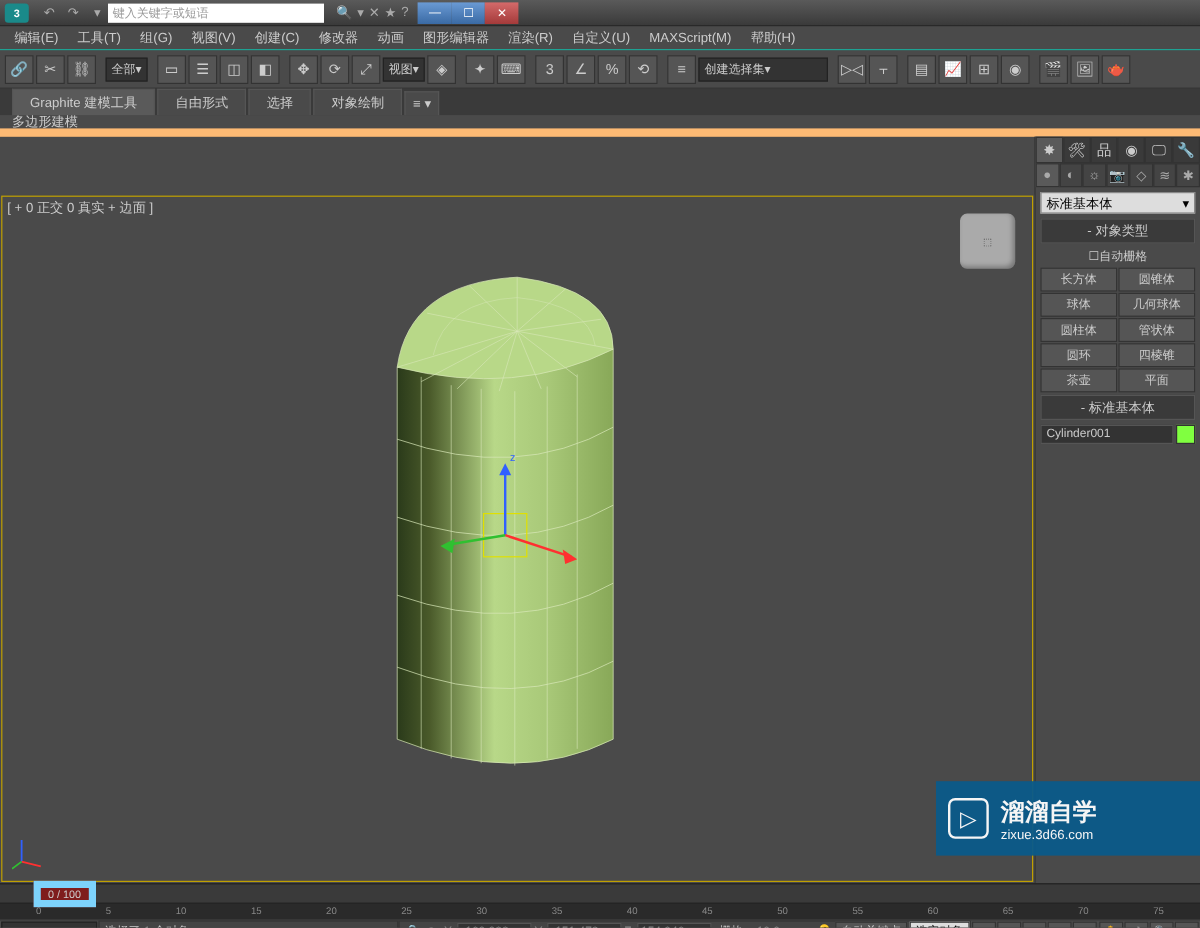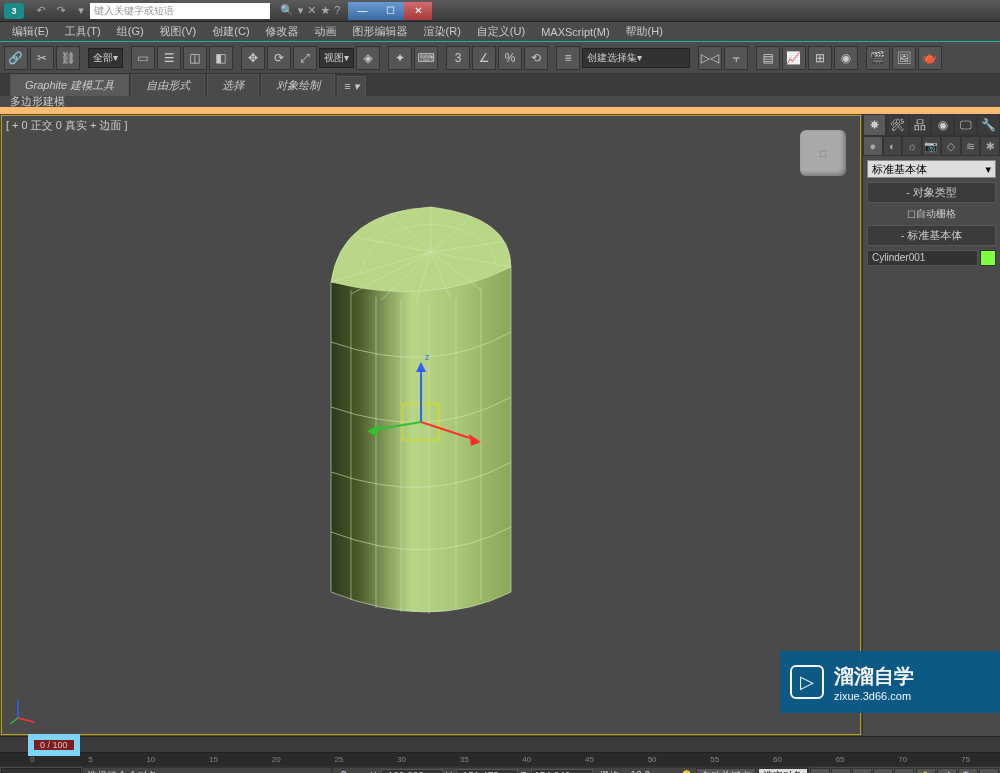--- a/index.html
+++ b/index.html
@@ -25,27 +25,27 @@
 .menubar .menu-item { padding: 0 8px; color: #ccc; font-size: 11px; }
 
 
 .main-toolbar { height: 32px; background: #4a4a4a; display: flex; align-items: center; padding: 0 4px; gap: 2px; border-bottom: 1px solid #333; }
 .tb-btn { width: 24px; height: 24px; background: #555; border: 1px solid #333; display: flex; align-items: center; justify-content: center; font-size: 12px; color: #ccc; }
 .tb-sep { width: 4px; }
 .tb-dropdown { height: 20px; background: #333; border: 1px solid #222; color: #ccc; padding: 0 4px; display: flex; align-items: center; font-size: 10px; }
 
 
 .ribbon-tabs { height: 22px; background: #3a3a3a; display: flex; align-items: flex-end; padding-left: 10px; gap: 2px; }
-.ribbon-tab { padding: 3px 14px; background: #4a4a4a; color: #ccc; font-size: 11px; border: 1px solid #555; border-bottom: none; font-style: italic; }
+.ribbon-tab { padding: 3px 14px; background: #4a4a4a; color: #ccc; font-size: 11px; border: 1px solid #555; border-bottom: none; }
 .ribbon-tab.active { background: #5a5a5a; }
 .ribbon-body { height: 18px; background: #4a4a4a; border-bottom: 7px solid #fdba74; padding: 0 10px; color: #ccc; font-size: 11px; display: flex; align-items: center; }
 
 
 .main { display: flex; height: 622px; }
-.viewport-wrap { flex: 1; position: relative; background: #4a4a4a; }
+.viewport-wrap { flex: 1; position: relative; background: #4a4a4a; margin-top: 48px; }
 .viewport-label { position: absolute; top: 2px; left: 4px; color: #ccc; font-size: 11px; z-index: 10; }
 .viewport { position: absolute; inset: 0; background: #4a4a4a; border: 1px solid #888; margin: 1px; }
 .viewport.active { border: 1px solid #c0a000; }
 .cylinder-canvas { position: absolute; left: 50%; top: 50%; transform: translate(-50%, -55%); }
 
 
 .viewcube { position: absolute; top: 8px; right: 8px; width: 58px; height: 58px; }
 .cube-body { width: 46px; height: 46px; background: #aaa; border-radius: 6px; margin: 6px; display: flex; align-items: center; justify-content: center; font-size: 8px; color: #555; box-shadow: inset -2px -2px 4px rgba(0,0,0,0.3); }
 
 
@@ -273,20 +273,32 @@
       <div class="cmd-subtab">◇</div>
       <div class="cmd-subtab">≋</div>
       <div class="cmd-subtab">✱</div>
     </div>
     <div class="cmd-dropdown">
       <span>标准基本体</span>
         <span>▾</span>
     </div>
     <div class="rollout-header">- <span>对象类型</span></div>
     <div class="auto-grid">☐ <span>自动栅格</span></div>
+    <div class="obj-grid">
+      <div class="obj-btn">长方体</div>
+      <div class="obj-btn">圆锥体</div>
+      <div class="obj-btn">球体</div>
+      <div class="obj-btn">几何球体</div>
+      <div class="obj-btn">圆柱体</div>
+      <div class="obj-btn">管状体</div>
+      <div class="obj-btn">圆环</div>
+      <div class="obj-btn">四棱锥</div>
+      <div class="obj-btn">茶壶</div>
+      <div class="obj-btn">平面</div>
+    </div>
     <div class="rollout-header">- <span>标准基本体</span></div>
     <div class="name-row">
       <div class="name-input">Cylinder001</div>
       <div class="color-swatch"></div>
     </div>
   </div>
 </div>
 
 <div class="time-slider">
   <div class="slider-handle">0 / 100</div>

